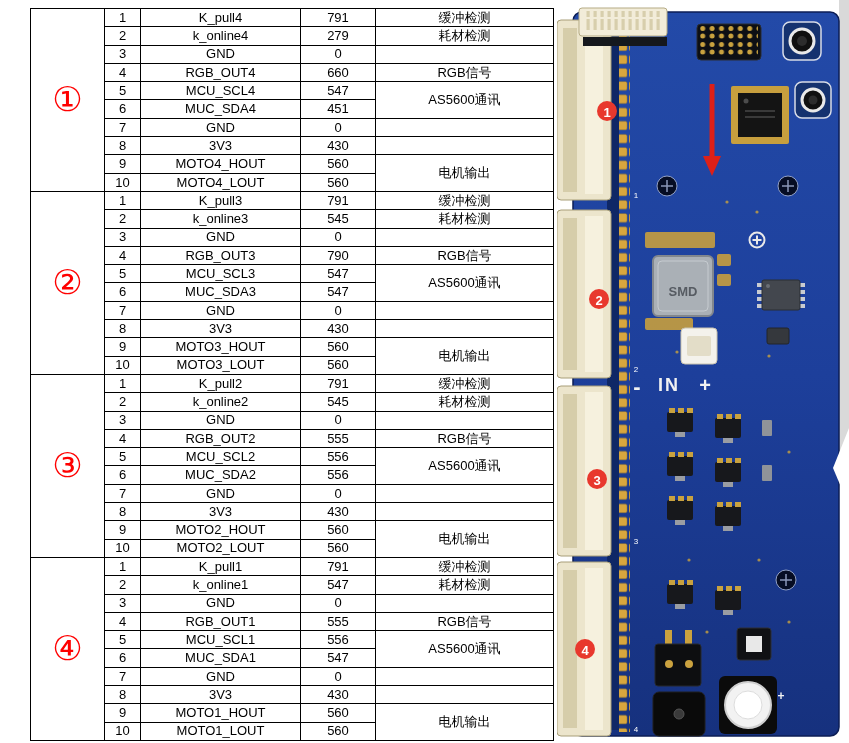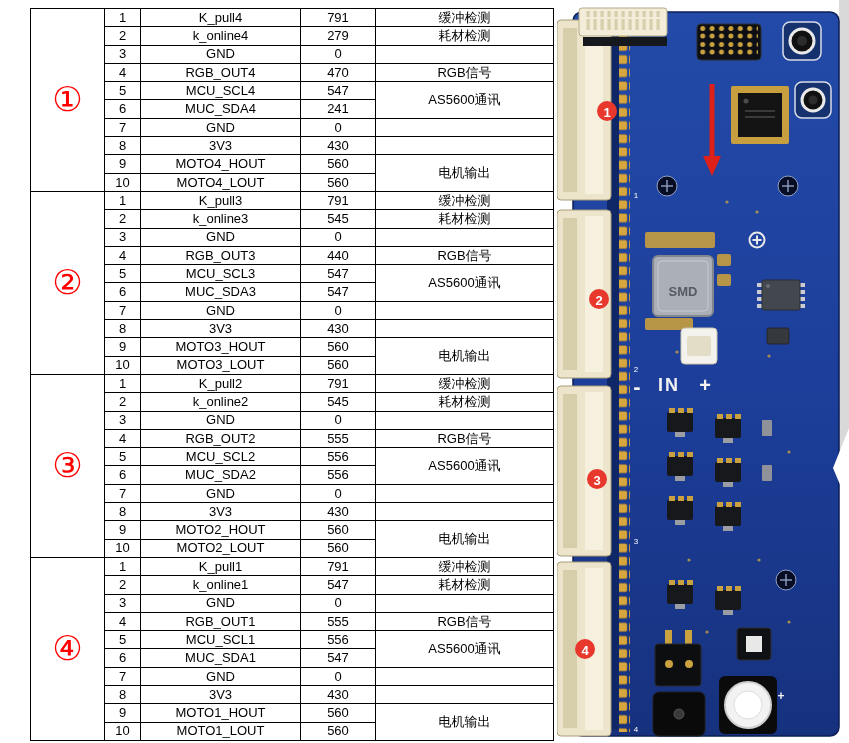--- a/index.html
+++ b/index.html
@@ -73,33 +73,33 @@
         </tr>
         <tr>
           <td>3</td>
           <td>GND</td>
           <td>0</td>
           <td rowspan="1"></td>
         </tr>
         <tr>
           <td>4</td>
           <td>RGB_OUT4</td>
-          <td>470</td>
+          <td>660</td>
           <td rowspan="1">RGB信号</td>
         </tr>
         <tr>
           <td>5</td>
           <td>MCU_SCL4</td>
           <td>547</td>
           <td rowspan="2">AS5600通讯</td>
         </tr>
         <tr>
           <td>6</td>
           <td>MUC_SDA4</td>
-          <td>241</td>
+          <td>451</td>
         </tr>
         <tr>
           <td>7</td>
           <td>GND</td>
           <td>0</td>
           <td rowspan="1"></td>
         </tr>
         <tr>
           <td>8</td>
           <td>3V3</td>
@@ -132,21 +132,21 @@
         </tr>
         <tr>
           <td>3</td>
           <td>GND</td>
           <td>0</td>
           <td rowspan="1"></td>
         </tr>
         <tr>
           <td>4</td>
           <td>RGB_OUT3</td>
-          <td>440</td>
+          <td>790</td>
           <td rowspan="1">RGB信号</td>
         </tr>
         <tr>
           <td>5</td>
           <td>MCU_SCL3</td>
           <td>547</td>
           <td rowspan="2">AS5600通讯</td>
         </tr>
         <tr>
           <td>6</td>

